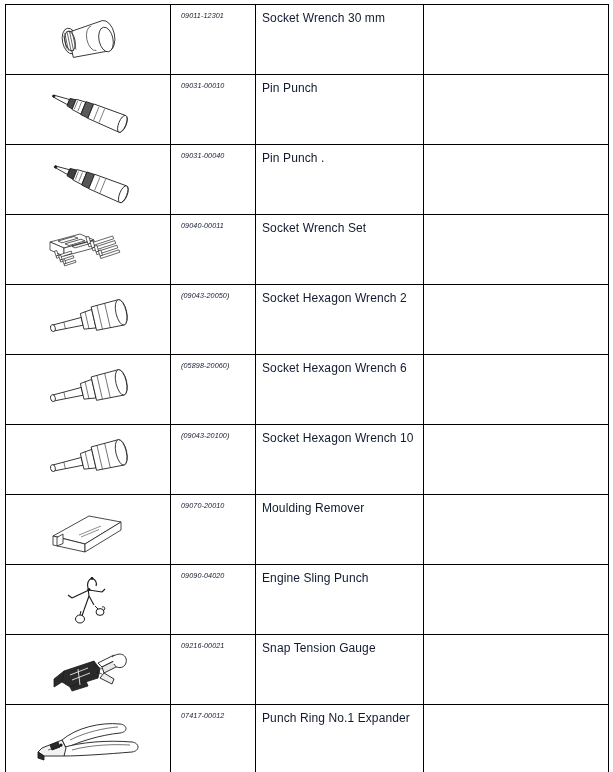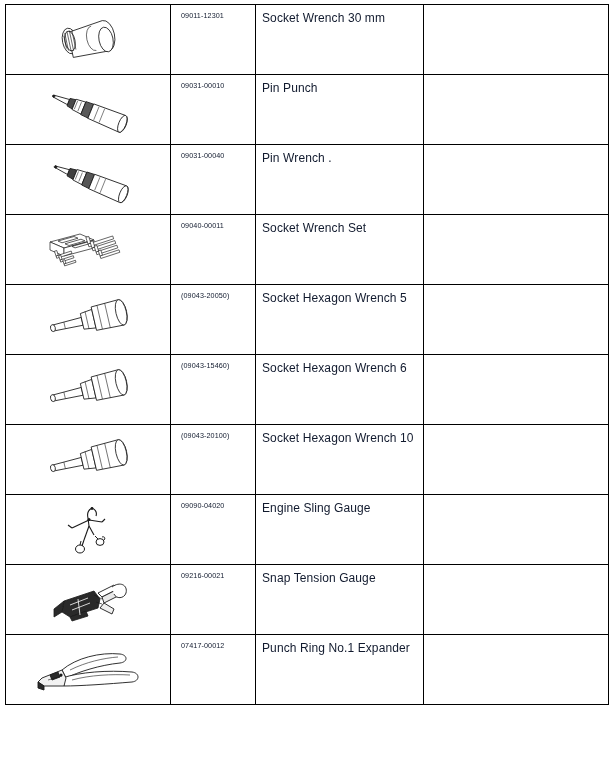--- a/index.html
+++ b/index.html
@@ -52,20 +52,21 @@
   }
   .illus-wrap svg {
     display: block;
   }
   .part-no {
     font-size: 7.2px;
     color: #111a2e;
     padding: 6px 0 0 10px;
     letter-spacing: 0.1px;
     white-space: nowrap;
+    font-style: italic;
   }
   .tool-name {
     font-size: 12px;
     color: #111a2e;
     padding: 6px 0 0 6px;
     letter-spacing: 0.1px;
     white-space: nowrap;
   }
   .note-cell { }
 </style>
@@ -174,21 +175,21 @@
                 </g>
               </svg>
             </span>
           </div>
             </div>
         </td>
         <td>
           <div class="part-no">09031-00040</div>
         </td>
         <td>
-          <div class="tool-name">Pin Wrench .</div>
+          <div class="tool-name">Pin Punch .</div>
         </td>
         <td class="note-cell"></td>
       </tr>
 
       <tr>
         <td>
           <div class="cell-illus">
               <div class="illus-wrap">
             <span>
               <svg width="100" height="56" viewBox="0 0 100 56">
@@ -265,21 +266,21 @@
                 </g>
               </svg>
             </span>
           </div>
             </div>
         </td>
         <td>
           <div class="part-no">(09043-20050)</div>
         </td>
         <td>
-          <div class="tool-name">Socket Hexagon Wrench 5</div>
+          <div class="tool-name">Socket Hexagon Wrench 2</div>
         </td>
         <td class="note-cell"></td>
       </tr>
 
       <tr>
         <td>
           <div class="cell-illus">
               <div class="illus-wrap">
             <span>
               <svg width="100" height="48" viewBox="0 0 100 48">
@@ -295,21 +296,21 @@
                   <path d="M70 11.4 L70 36.6"></path>
                   <path d="M49 15 L49 33"></path>
                   <path d="M26 20.6 L26 27.4"></path>
                 </g>
               </svg>
             </span>
           </div>
             </div>
         </td>
         <td>
-          <div class="part-no">(09043-15460)</div>
+          <div class="part-no">(05898-20060)</div>
         </td>
         <td>
           <div class="tool-name">Socket Hexagon Wrench 6</div>
         </td>
         <td class="note-cell"></td>
       </tr>
 
       <tr>
         <td>
           <div class="cell-illus">
@@ -336,20 +337,49 @@
         </td>
         <td>
           <div class="part-no">(09043-20100)</div>
         </td>
         <td>
           <div class="tool-name">Socket Hexagon Wrench 10</div>
         </td>
         <td class="note-cell"></td>
       </tr>
 
+      <tr>
+        <td>
+          <div class="cell-illus">
+              <div class="illus-wrap">
+            <span>
+              <svg width="90" height="52" viewBox="0 0 90 52">
+                <g fill="#ffffff" stroke="#1a1a1a" stroke-width="0.8">
+                  <path d="M10 32 L46 12 L78 18 L42 40 Z"></path>
+                  <path d="M10 32 L10 41 L42 48 L42 40 Z"></path>
+                  <path d="M42 40 L42 48 L78 26 L78 18 Z"></path>
+                  <path d="M14 33.5 L20 30 L20 39.5 L14 42 Z"></path>
+                </g>
+                <g stroke="#1a1a1a" stroke-width="0.5" fill="none">
+                  <path d="M36 31 L58 22"></path>
+                  <path d="M38 33 L56 25.5"></path>
+                </g>
+              </svg>
+            </span>
+          </div>
+            </div>
+        </td>
+        <td>
+          <div class="part-no">09070-20010</div>
+        </td>
+        <td>
+          <div class="tool-name">Moulding Remover</div>
+        </td>
+        <td class="note-cell"></td>
+      </tr>
 
       <tr>
         <td>
           <div class="cell-illus">
               <div class="illus-wrap">
             <span>
               <svg width="60" height="56" viewBox="0 0 60 56">
                 <g fill="none" stroke="#1a1a1a" stroke-width="1.1">
                   <path d="M34 6 C30 8 29 12 30 16 L31 24"></path>
                   <path d="M34 6 C38 8 39 11 38 14"></path>
@@ -374,21 +404,21 @@
                 </g>
               </svg>
             </span>
           </div>
             </div>
         </td>
         <td>
           <div class="part-no">09090-04020</div>
         </td>
         <td>
-          <div class="tool-name">Engine Sling Gauge</div>
+          <div class="tool-name">Engine Sling Punch</div>
         </td>
         <td class="note-cell"></td>
       </tr>
 
       <tr>
         <td>
           <div class="cell-illus">
               <div class="illus-wrap">
             <span>
               <svg width="92" height="50" viewBox="0 0 92 50">

